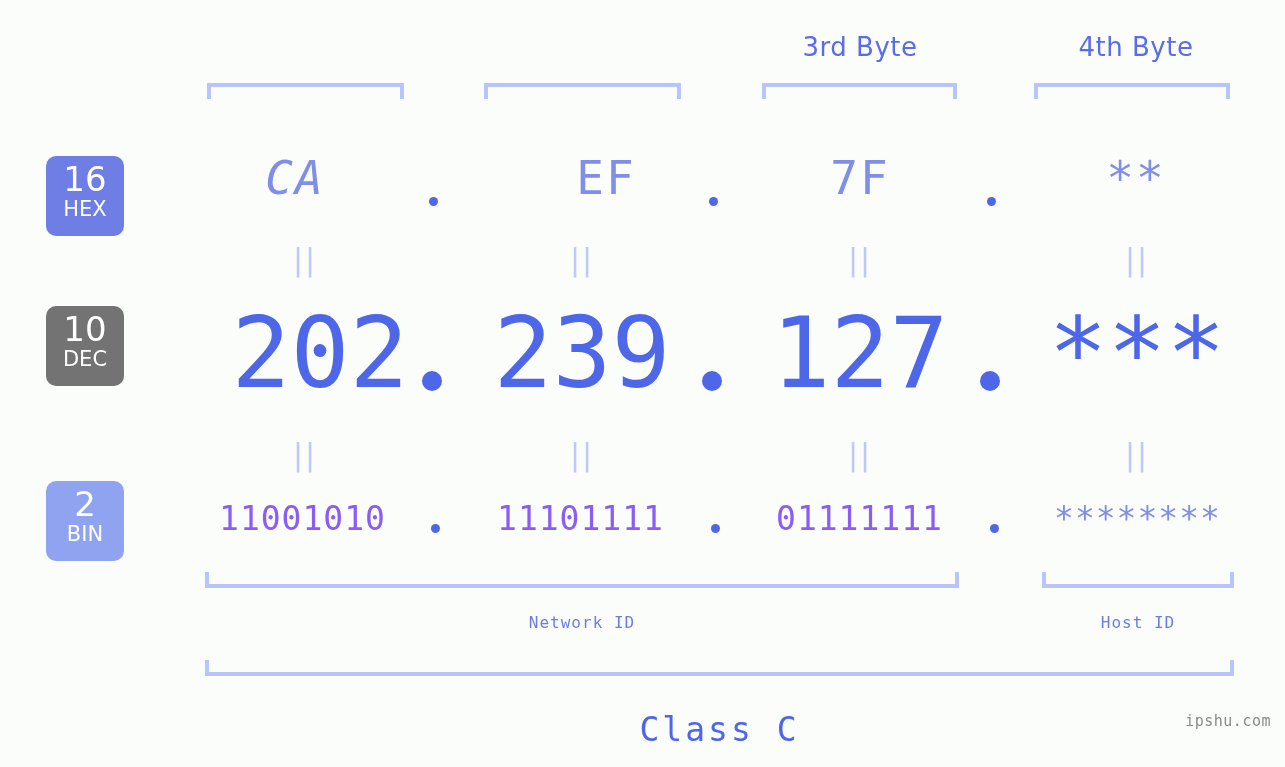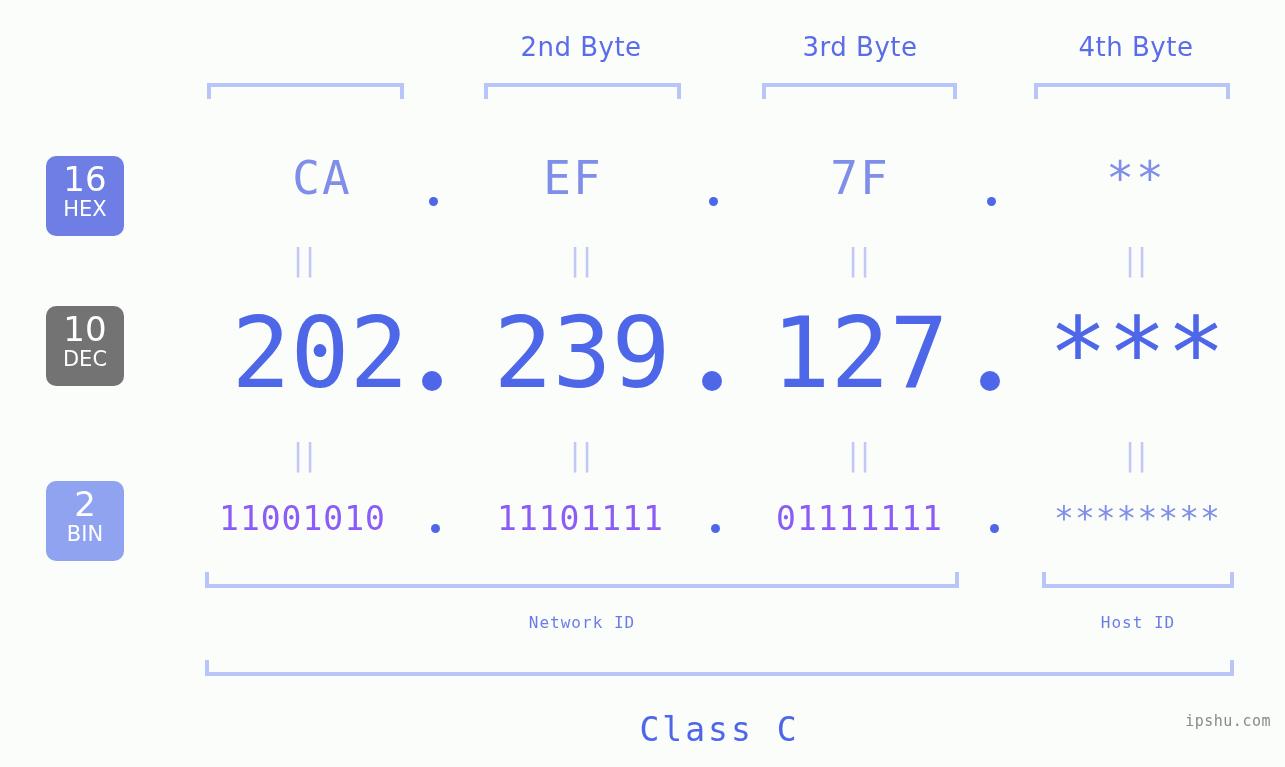--- a/index.html
+++ b/index.html
@@ -159,21 +159,20 @@
     font-size: 15px;
     color: #8a8a8a;
     letter-spacing: 0.5px;
   }
 </style>
 </head>
 <body>
 
 <div id="stage">
 
-  <div class="byte-header" style="left:481px; width:200px;">2nd Byte</div>
   <div class="byte-header" style="left:760px; width:200px;">3rd Byte</div>
   <div class="byte-header" style="left:1036px; width:200px;">4th Byte</div>
 
   <div class="bracket-down" style="left:207px; top:83px; width:197px;"></div>
   <div class="bracket-down" style="left:484px; top:83px; width:197px;"></div>
   <div class="bracket-down" style="left:762px; top:83px; width:195px;"></div>
   <div class="bracket-down" style="left:1034px; top:83px; width:196px;"></div>
 
   <div class="badge" id="badge-hex">
     <span class="num">16</span>
@@ -182,22 +181,22 @@
   <div class="badge" id="badge-dec">
     <span class="num">10</span>
     <span class="lbl">DEC</span>
   </div>
   <div class="badge" id="badge-bin">
     <span class="num">2</span>
     <span class="lbl">BIN</span>
   </div>
 
   <div class="row-hex">
-    <div class="cell" style="left:222px; width:200px;">CA</div>
-    <div class="cell" style="left:473px; width:200px;">EF</div>
+    <div class="cell" style="left:195px; width:200px;font-style:italic;">CA</div>
+    <div class="cell" style="left:506px; width:200px;">EF</div>
     <div class="cell" style="left:760px; width:200px;">7F</div>
     <div class="cell stars" style="left:1036px; width:200px;">**</div>
     <div class="dot small" style="left:429px; top:197px;"></div>
     <div class="dot small" style="left:709px; top:197px;"></div>
     <div class="dot small" style="left:987px; top:197px;"></div>
   </div>
 
   <div class="eq" style="left:285px; top:245px;">||</div>
   <div class="eq" style="left:562px; top:245px;">||</div>
   <div class="eq" style="left:840px; top:245px;">||</div>

